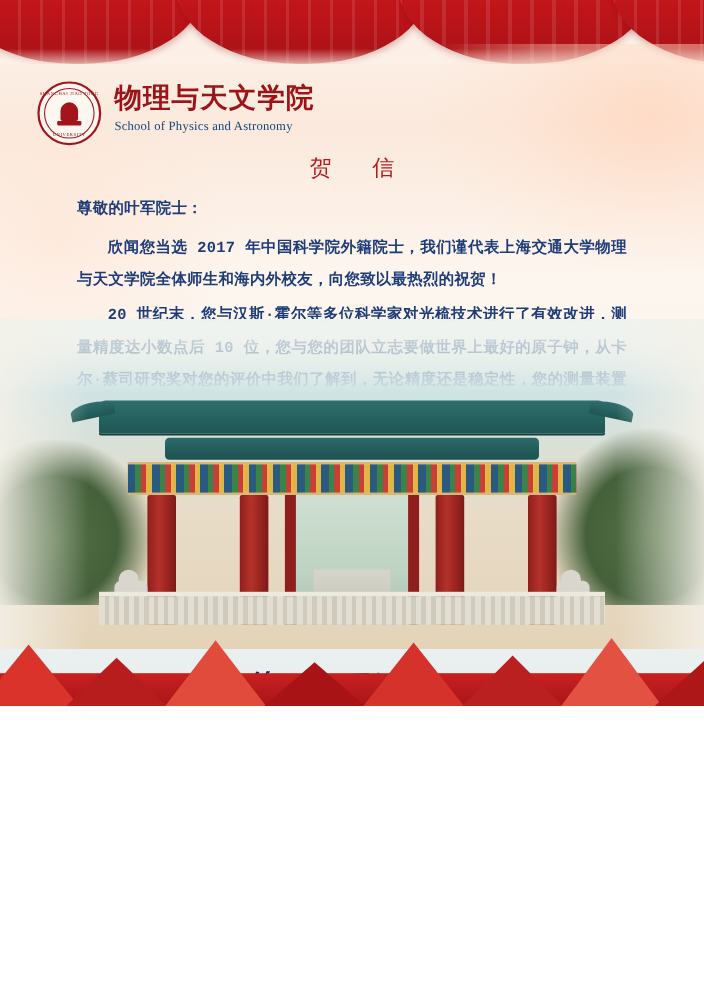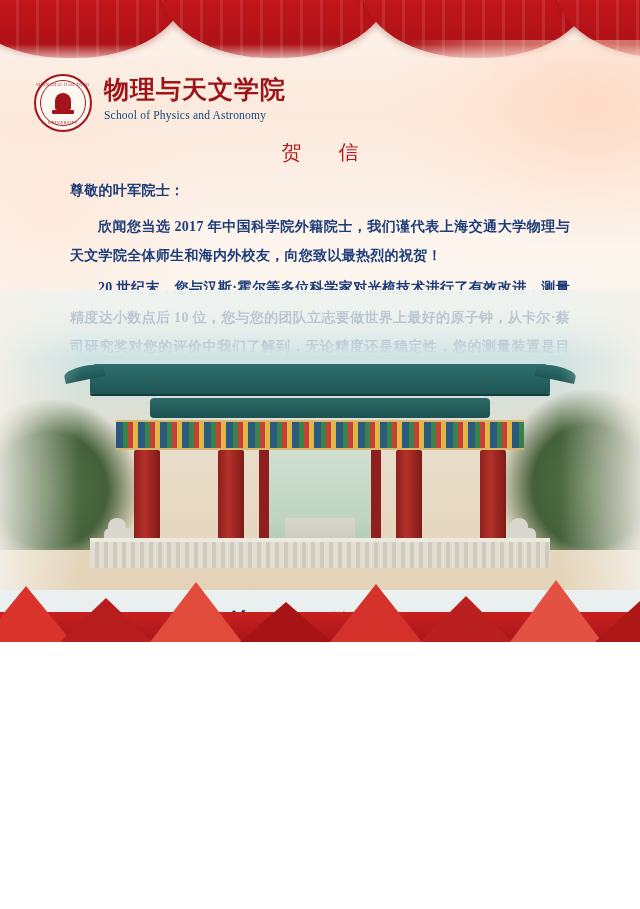--- a/index.html
+++ b/index.html
@@ -179,21 +179,21 @@
     color: #1d3c78;
     font-family: "Liberation Serif", serif;
     font-size: 14px;
     line-height: 2.12;
     text-align: justify;
     letter-spacing: .3px;
     font-weight: bold;
   }
   .body-copy p { margin: 0 0 2px 0; }
   .salutation { margin-bottom: 6px !important; }
-  .indent { text-indent: 2em; }
+  .indent { text-indent: 2em; font-family: Liberation Mono, monospace; }
 
   
   .sign-row {
     position: absolute;
     top: 612px;
     left: 108px;
     display: flex;
     align-items: center;
     color: #1d3c78;
     font-family: "Liberation Serif", serif;

